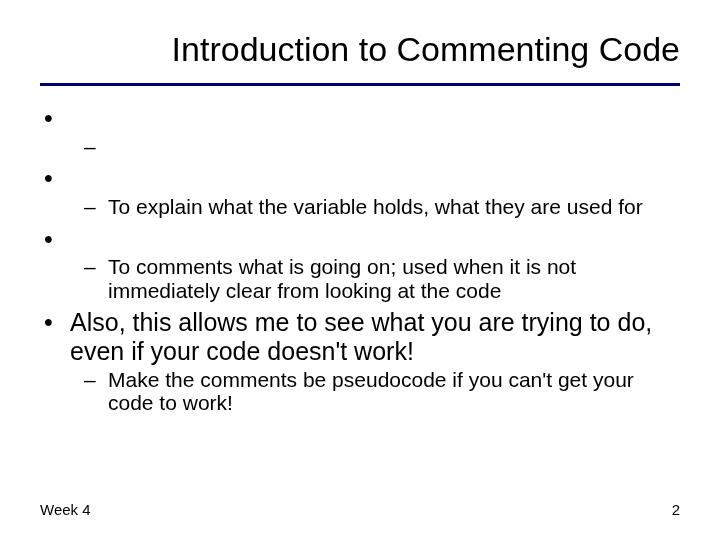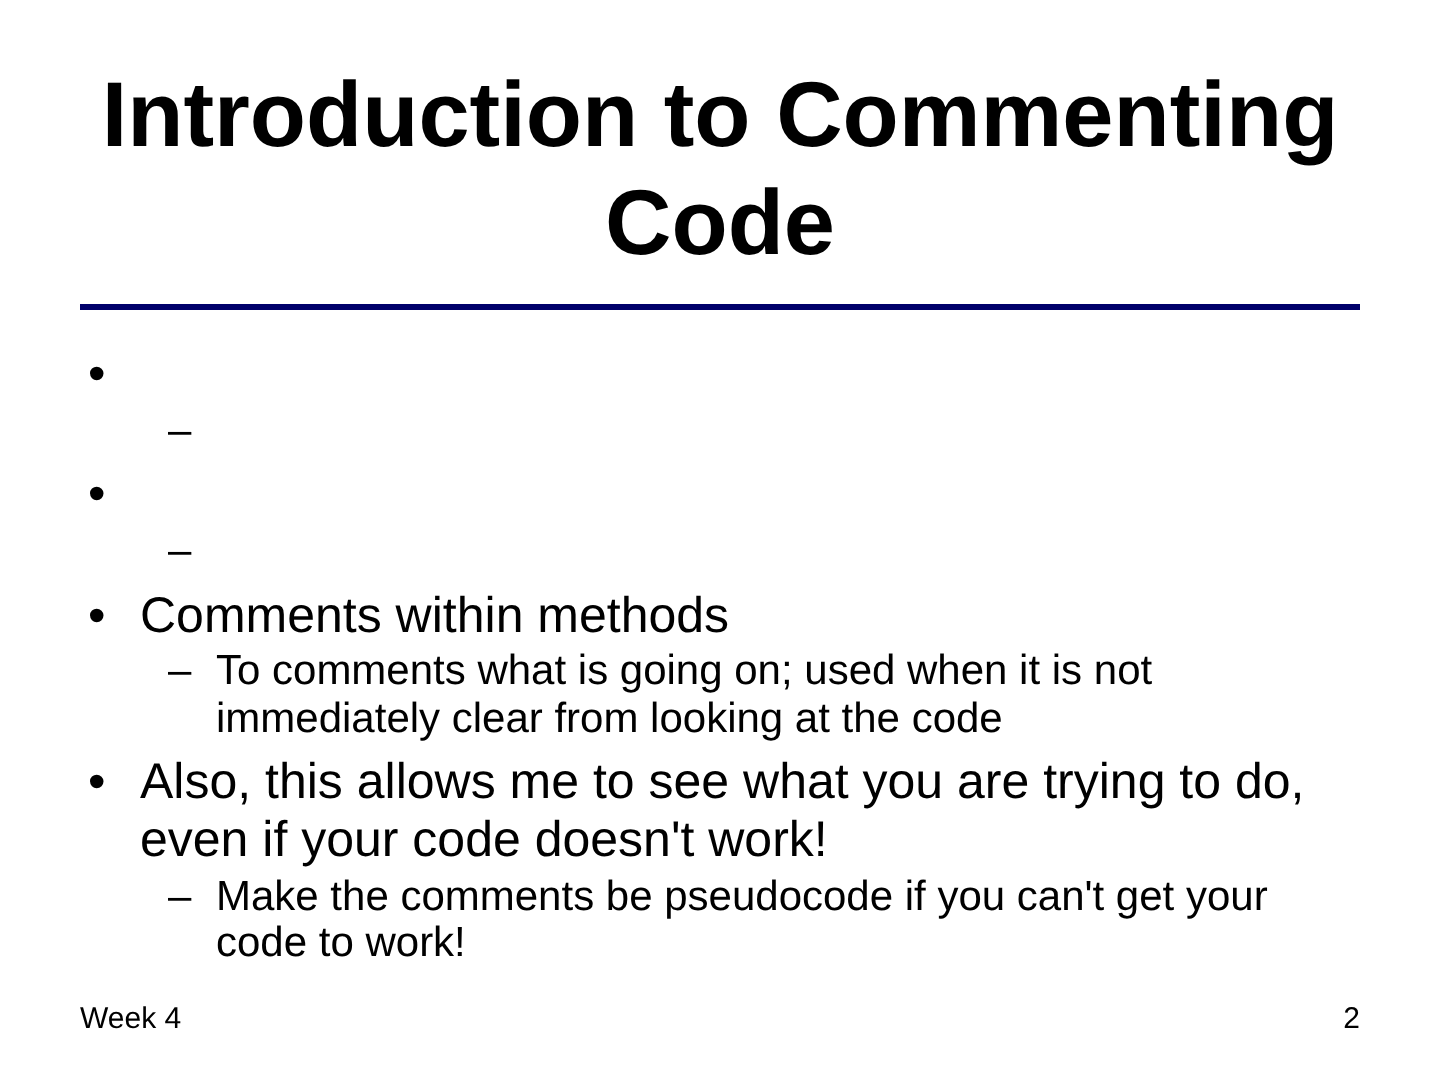--- a/index.html
+++ b/index.html
@@ -6,23 +6,23 @@
     body {
       width: 720px;
       height: 540px;
       background: #fff;
       font-family: Arial, Helvetica, sans-serif;
       color: #000;
       padding: 20px 40px 20px 40px;
       position: relative;
     }
     .title {
-      font-size: 46px;
-      font-weight: bold;
-      text-align: center;
+      font-size: 34px;
+      font-weight: normal;
+      text-align: right;
       margin-top: 10px;
       margin-bottom: 14px;
     }
     .rule {
       border: none;
       border-top: 3px solid #00006a;
       margin-bottom: 18px;
     }
     .content {
       padding-left: 4px;
@@ -73,25 +73,25 @@
   </div>
   <div class="bullet-l2">
     <span class="dash">–</span>
   </div>
 
   <div class="bullet-l1">
     <span class="dot">•</span>
   </div>
   <div class="bullet-l2">
     <span class="dash">–</span>
+    <span>To explain what the variable holds, what they are used for</span>
   </div>
 
   <div class="bullet-l1">
     <span class="dot">•</span>
-    <span>Comments within methods</span>
   </div>
   <div class="bullet-l2">
     <span class="dash">–</span>
     <span>To comments what is going on; used when it is not immediately clear from looking at the code</span>
   </div>
 
   <div class="bullet-l1">
     <span class="dot">•</span>
     <span>Also, this allows me to see what you are trying to do, even if your code doesn't work!</span>
   </div>

